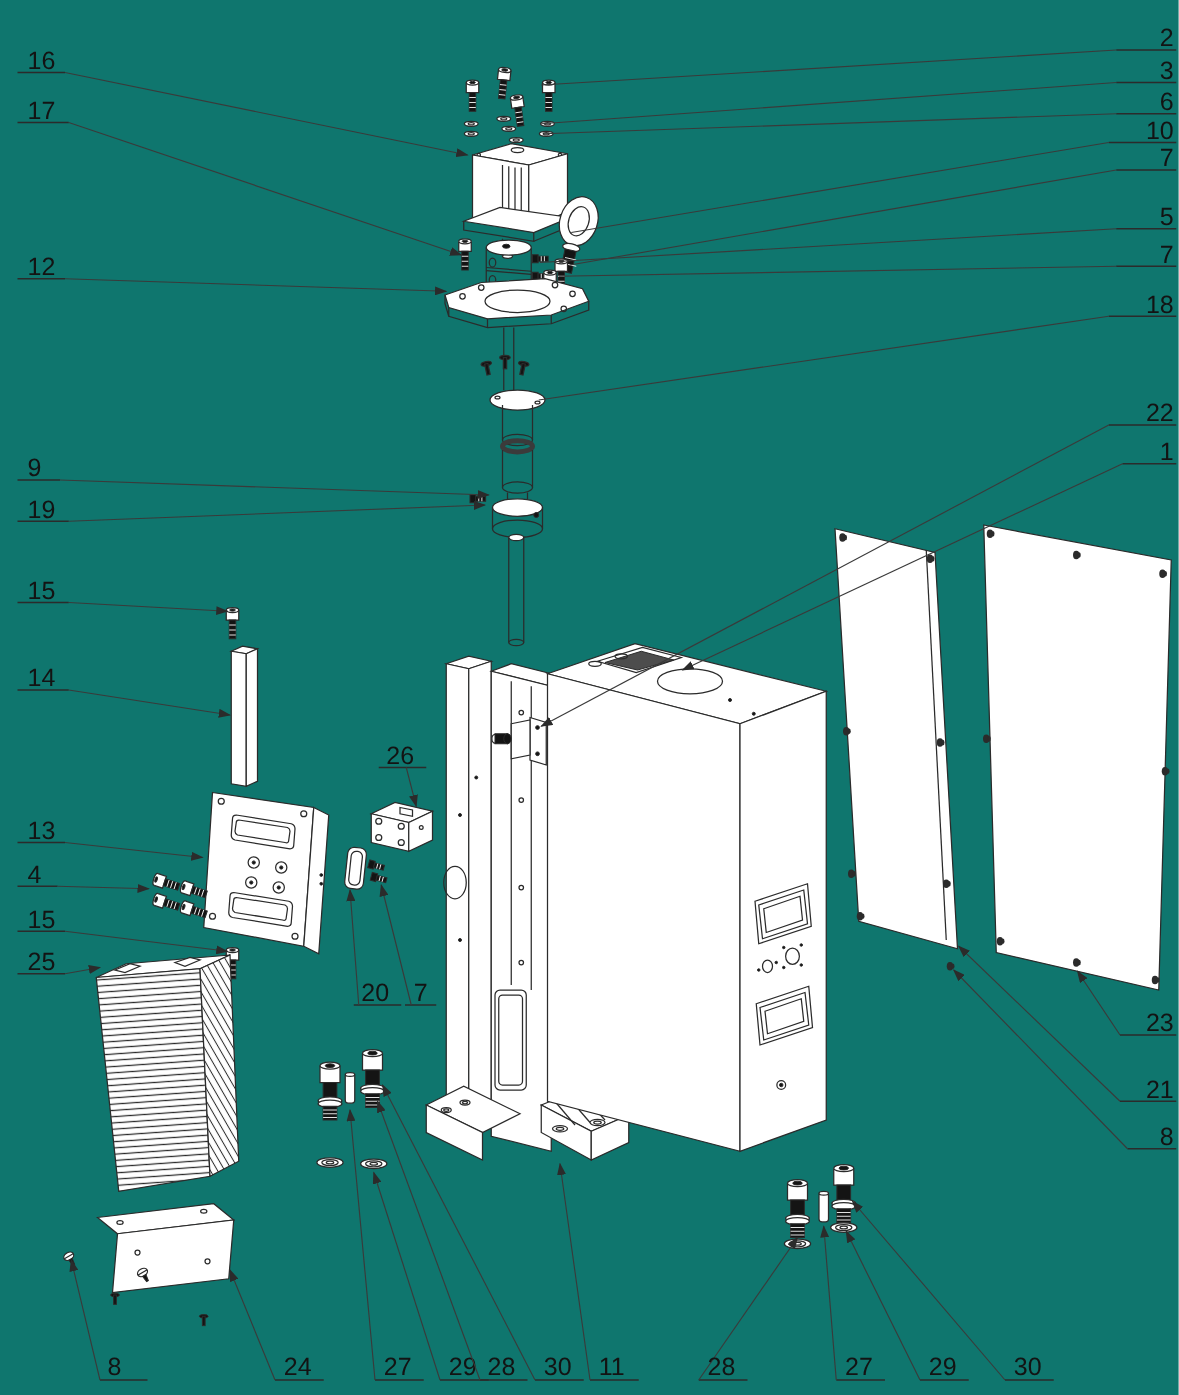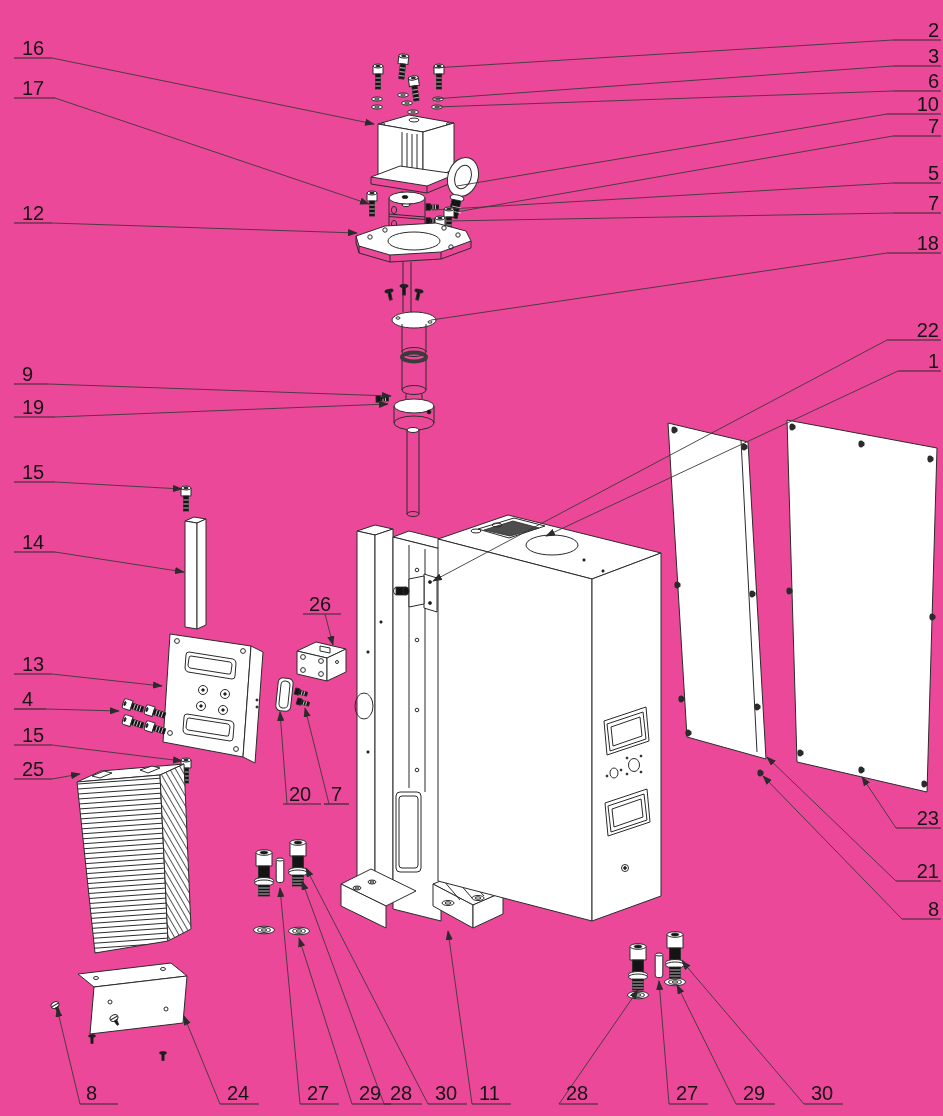--- a/index.html
+++ b/index.html
@@ -1,16 +1,16 @@
 <!DOCTYPE html>
 <html><head>
 <meta charset="utf-8">
 <style>
   html,body{margin:0;padding:0;background:#ffffff;}
-  #stage{position:relative;width:943px;height:1116px;background:#ec4899;overflow:hidden;}
+  #stage{position:relative;width:943px;height:1116px;background:#0f766e;overflow:hidden;}
   svg{display:block;}
   .ln{stroke:#2b2b2b;stroke-width:1;fill:none;}
   .fw{stroke:#2b2b2b;stroke-width:1;fill:#ffffff;}
   .dk{stroke:#2b2b2b;stroke-width:0.8;fill:#141414;}
   .callout-text{font-family:"Liberation Sans",sans-serif;font-size:20px;fill:#131313;}
   .callout-underline{stroke:#2b2b2b;stroke-width:1.2;}
   .leader{stroke:#3a3a3a;stroke-width:0.9;fill:none;}
 </style>
 </head>
 <body>

